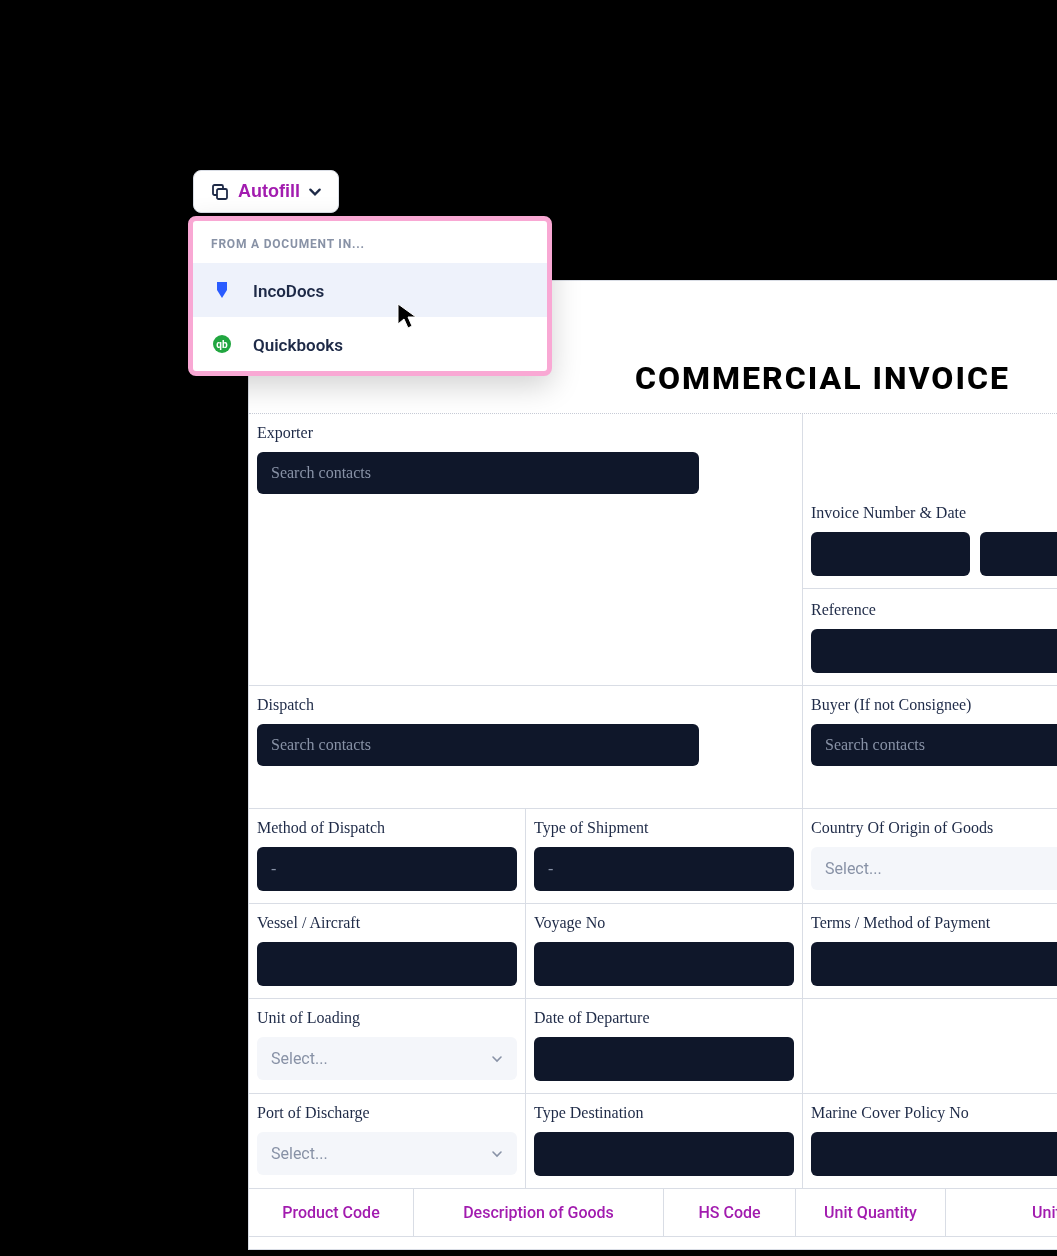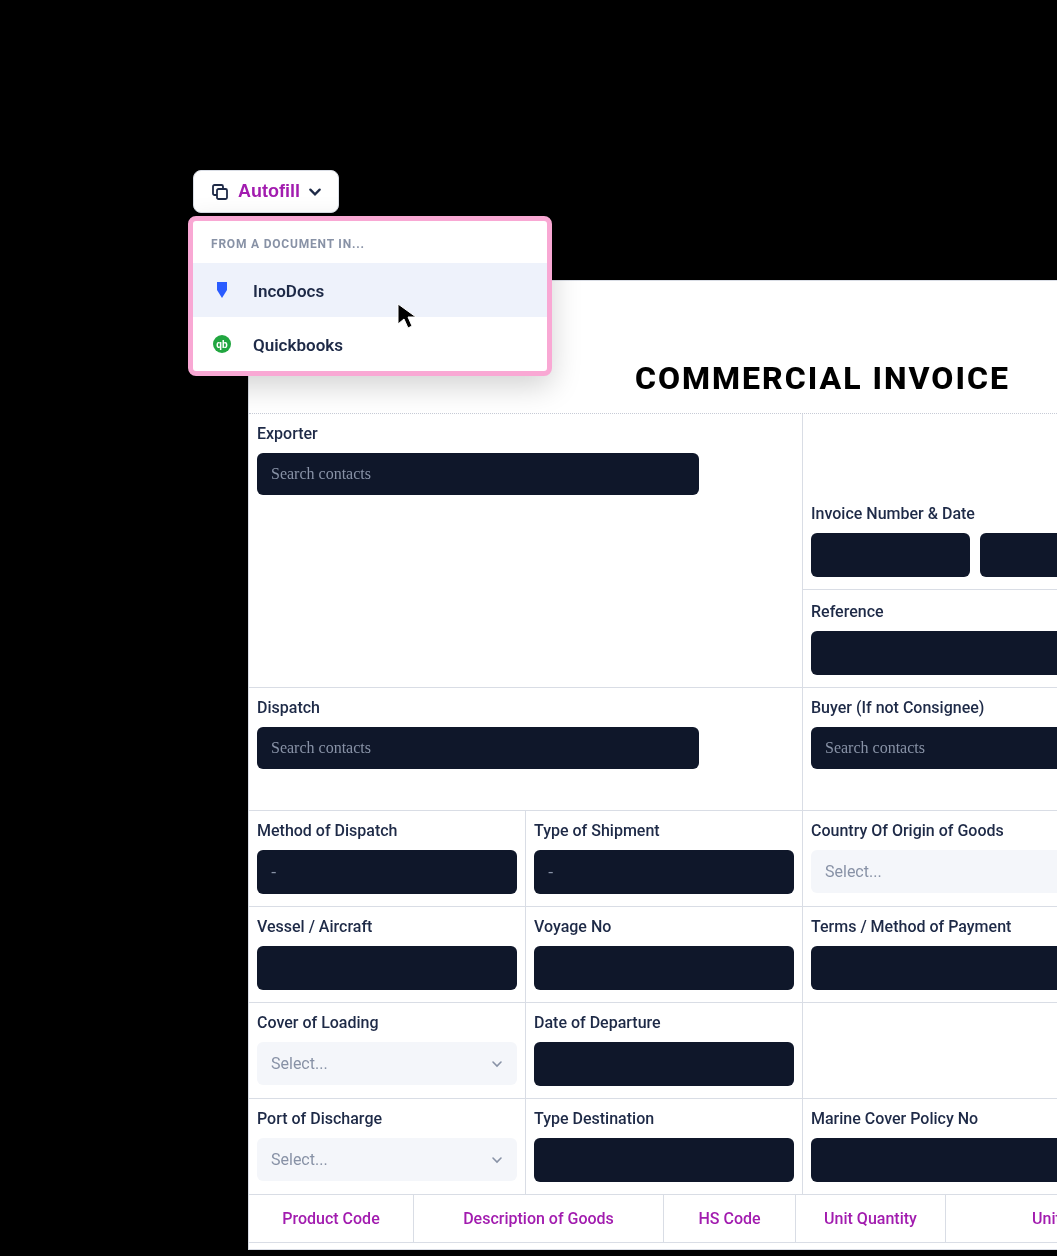--- a/index.html
+++ b/index.html
@@ -33,20 +33,21 @@
 .cell {
   padding: 10px 8px 12px 8px;
   border-right: 1px solid #d9dde5;
 }
 .cell:last-child { border-right: none; }
 .label {
   font-size: 16px;
   font-weight: 500;
   color: #1e2a47;
   margin-bottom: 10px;
+  font-family: Liberation Serif, serif;
 }
 .input-box {
   background: #0f172a;
   border: none;
   border-radius: 6px;
   padding: 12px 14px;
   font-size: 16px;
   color: #8892a6;
   width: 100%;
   font-family: Liberation Serif, serif;
@@ -228,21 +229,21 @@
     </div>
     <div class="cell col-right" style="border-bottom:none;">
       <div class="label">Terms / Method of Payment</div>
       <input class="input-box small-input" style="">
     </div>
   </div>
 
   <div class="row">
     <div class="col-left dual-col">
       <div class="cell">
-        <div class="label">Cover of Loading</div>
+        <div class="label">Unit of Loading</div>
         <div class="select-box">
           <span>Select...</span>
           <svg class="chevron" viewBox="0 0 12 12">
               <path d="M2 4 L6 8 L10 4" stroke="#8892a6" stroke-width="1.6" fill="none" stroke-linecap="round"></path>
             </svg>
         </div>
       </div>
       <div class="cell" style="border-right:none;">
         <div class="label">Date of Departure</div>
         <input class="input-box small-input" style="">

